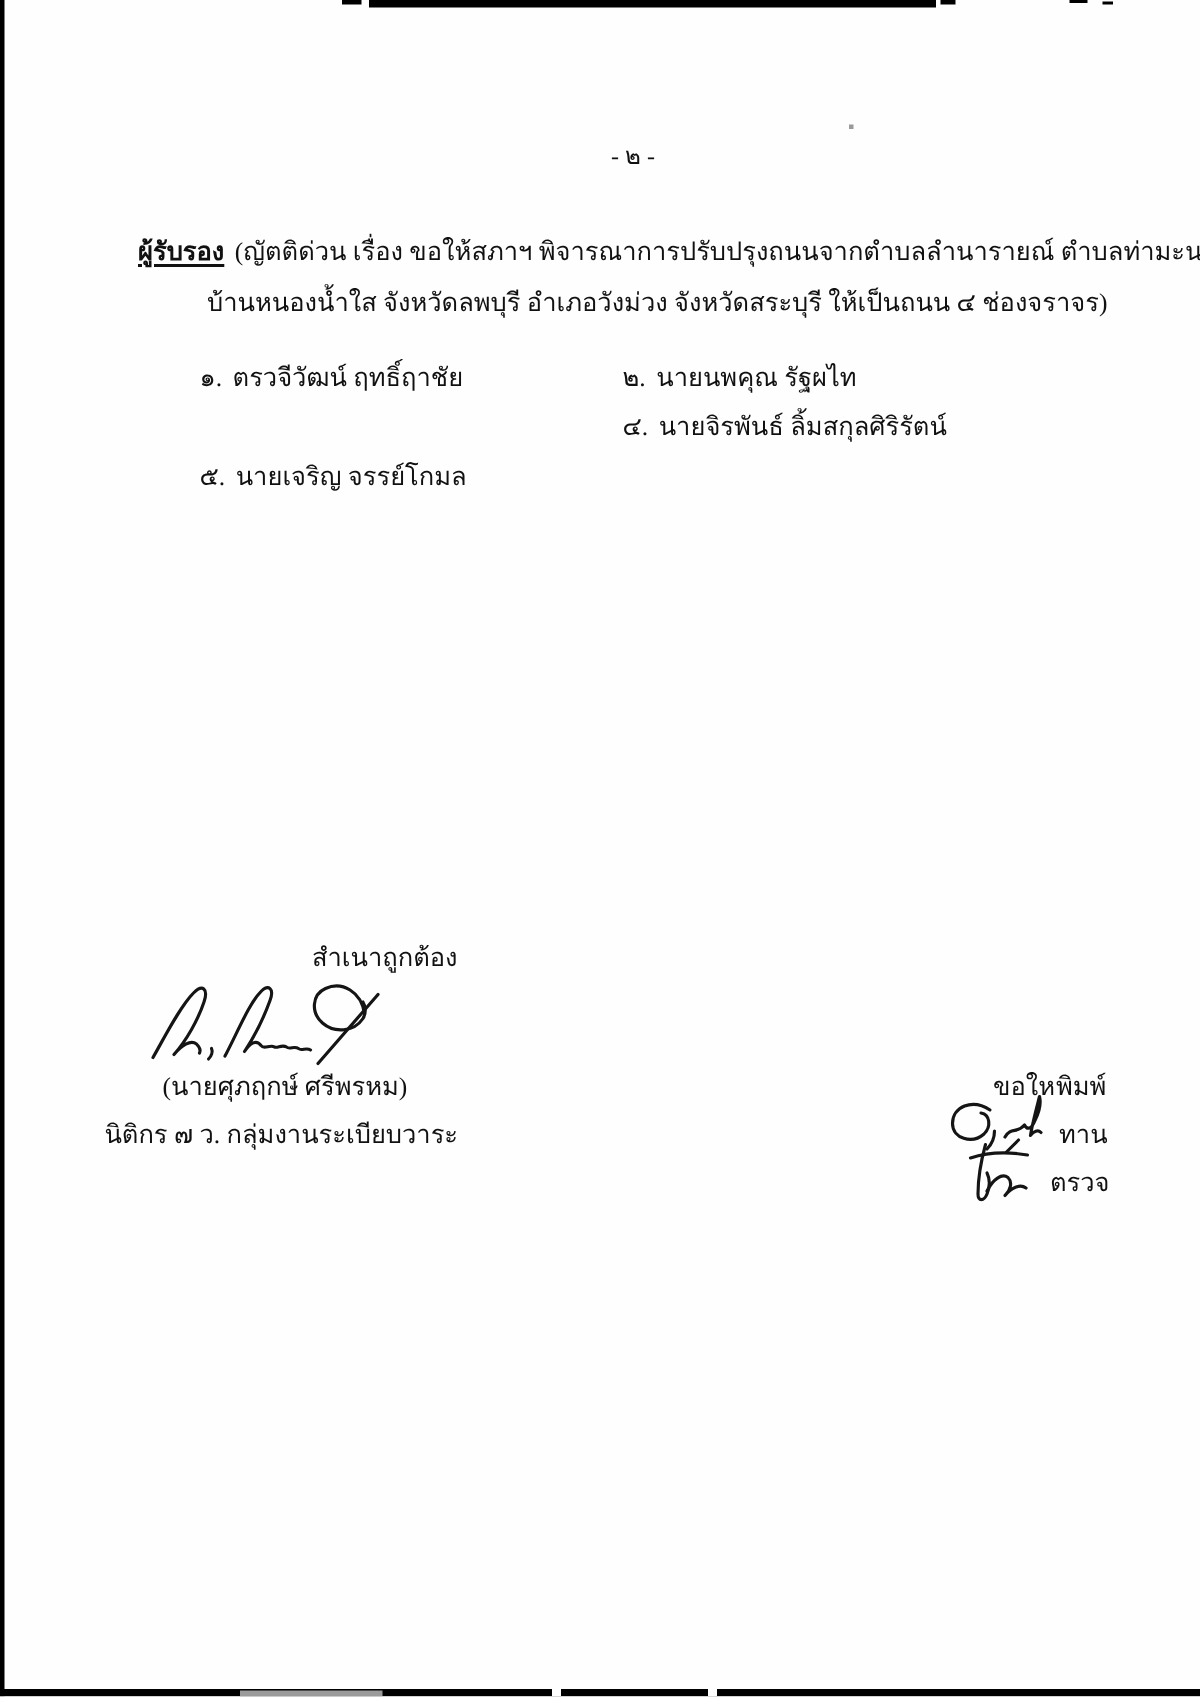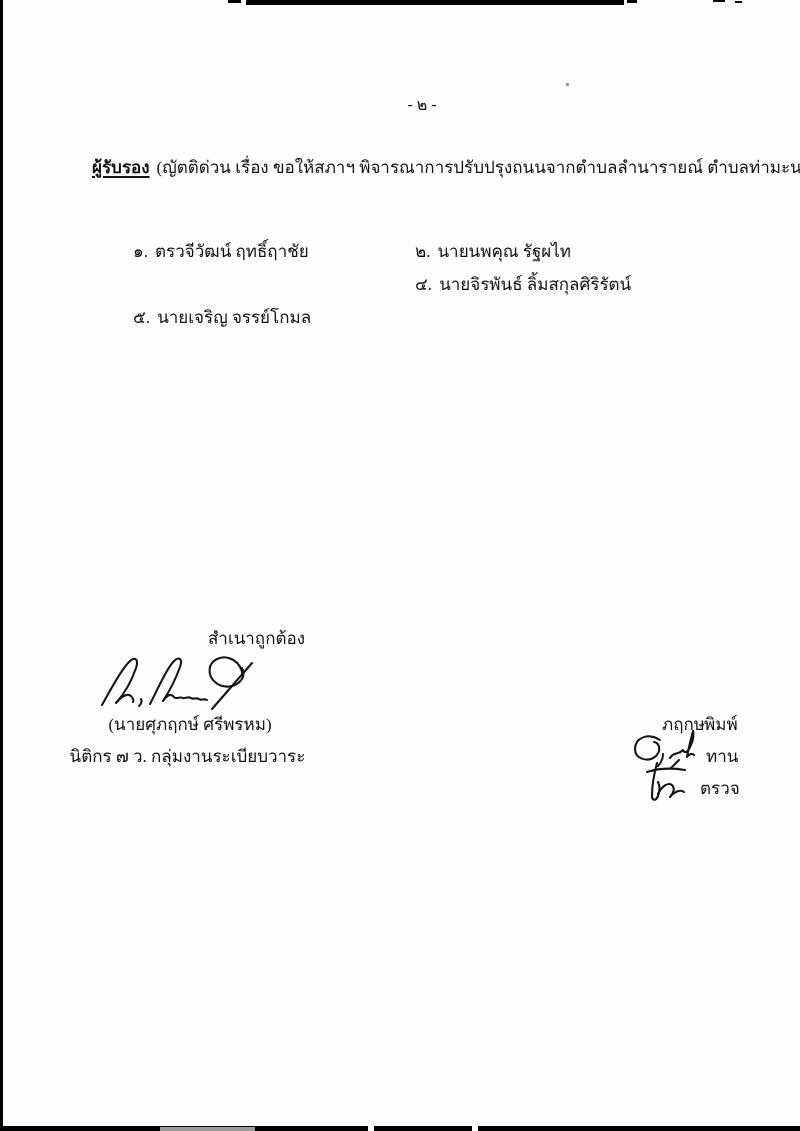--- a/index.html
+++ b/index.html
@@ -69,20 +69,21 @@
   <div class="artifact a-bottom-gray"></div>
   <div class="artifact a-bottom-gap1"></div>
   <div class="artifact a-bottom-gap2"></div>
   <div class="artifact a-speck"></div>
 
   <div class="abs page-number">- ๒ -</div>
 
   <div class="abs header-line1">
     <span class="endorse-label">ผู้รับรอง</span><span>(ญัตติด่วน  เรื่อง  ขอให้สภาฯ พิจารณาการปรับปรุงถนนจากตำบลลำนารายณ์ ตำบลท่ามะนาว</span>
   </div>
+  <div class="abs header-line2">บ้านหนองน้ำใส จังหวัดลพบุรี อำเภอวังม่วง จังหวัดสระบุรี ให้เป็นถนน ๔ ช่องจราจร)</div>
 
   <div class="abs endorser e1">
     <span class="no">๑.</span><span>ตรวจีวัฒน์  ฤทธิ์ฤาชัย</span>
   </div>
   <div class="abs endorser e2">
     <span class="no">๒.</span><span>นายนพคุณ  รัฐผไท</span>
   </div>
   <div class="abs endorser e4">
     <span class="no">๔.</span><span>นายจิรพันธ์  ลิ้มสกุลศิริรัตน์</span>
   </div>
@@ -96,21 +97,21 @@
       <path d="M2,54 C10,40 20,20 29,11 C35,5 39,8 36,17 C32,29 24,43 16,52 C21,46 27,42 31,45 C33,47 34,49 33,51"></path>
       <path d="M41,48 C42,50 41,53 39,55"></path>
       <path d="M50,53 C58,38 66,18 74,10 C79,5 83,8 80,16 C76,27 69,41 63,50 C67,44 71,42 74,46 C76,49 80,45 83,47 C85,48 88,45 91,47 C93,49 96,46 99,48 C101,50 104,47 107,49"></path>
       <path d="M143,25 C141,10 128,3 117,8 C108,12 107,24 115,31 C123,38 136,37 142,28 C144,25 144,20 142,17"></path>
       <path d="M112,58 L152,12"></path>
     </svg>
   </div>
   <div class="abs cert-name">(นายศุภฤกษ์  ศรีพรหม)</div>
   <div class="abs cert-position">นิติกร ๗ ว. กลุ่มงานระเบียบวาระ</div>
 
-  <div class="abs typist-name">ภฤกษ</div>
+  <div class="abs typist-name">ขอให</div>
   <div class="abs label-typed">พิมพ์</div>
   <div class="abs sig-proof">
     <svg class="sig" width="72" height="42" viewBox="0 0 72 42" xmlns="http://www.w3.org/2000/svg">
       <path d="M30,10 C18,2 5,8 5,19 C5,29 18,33 26,26 C31,21 30,13 24,12"></path>
       <path d="M33,24 C33,29 31,33 28,36"></path>
       <path d="M40,28 C44,21 48,26 53,20 C55,24 58,22 60,17 C63,11 64,5 63,1 C61,9 58,20 57,27 C59,24 62,23 64,25"></path>
     </svg>
   </div>
   <div class="abs label-proof">ทาน</div>
   <div class="abs sig-check">

